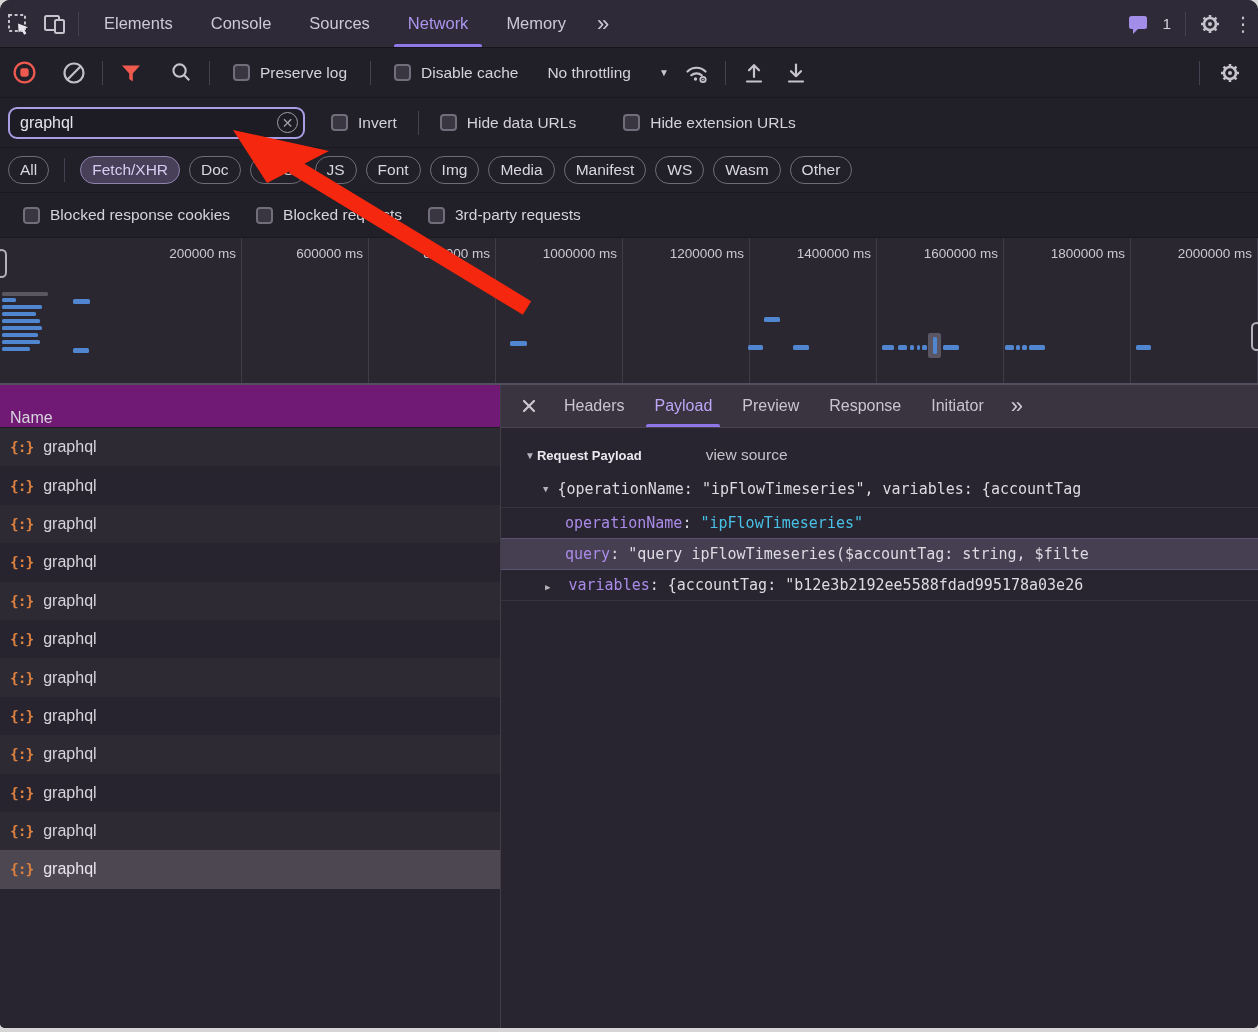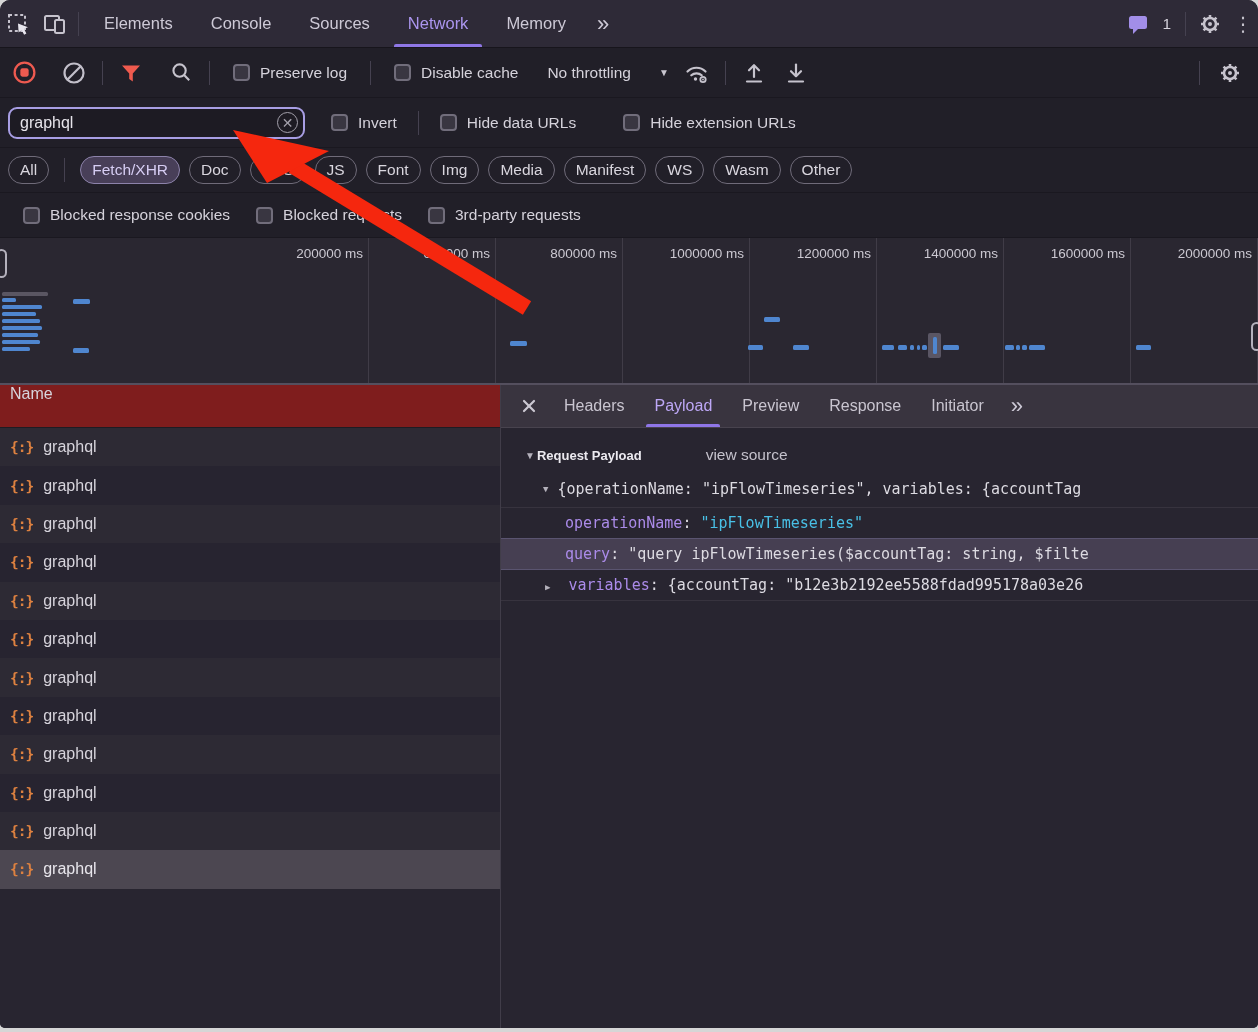--- a/index.html
+++ b/index.html
@@ -47,21 +47,21 @@
   .ov-cols{display:flex;height:100%;justify-content:flex-end;}
   .ov-col{width:127px;flex:none;border-right:1px solid #403c47;box-sizing:border-box;font-size:13.5px;color:#cbc8d1;
           text-align:right;padding:8px 5px 0 0;white-space:nowrap;}
   .ov-bar{position:absolute;border-radius:1.5px;}
   .ov-marker{position:absolute;background:#5a5664;border-radius:2px;}
   .ov-nub{position:absolute;width:11px;height:29px;border:2px solid #b4b1bc;border-radius:6px;box-sizing:border-box;background:#2a2731;}
 
   
   .main{display:flex;height:648px;}
   .left{width:500px;flex:none;border-right:1px solid #413d49;background:#282530;display:flex;flex-direction:column;}
-  .list-header{height:42px;flex:none;background:#7f1d1d;border-bottom:1px solid #1e1c23;display:flex;align-items:flex-start;
+  .list-header{height:42px;flex:none;background:#701a75;border-bottom:1px solid #1e1c23;display:flex;align-items:flex-end;
                padding-left:10px;font-size:16px;color:#d7d4dc;}
   .req-rows{flex:1;}
   .req-row{height:38.4px;display:flex;align-items:center;padding-left:10px;gap:10px;font-size:16px;color:#d7d4dc;box-sizing:border-box;}
   .req-row.odd{background:#2d2a34;}
   .req-row.even{background:#272430;}
   .req-row.sel{background:#4c4751;color:#e8e6ec;}
   .braces{font-family:"DejaVu Sans Mono",monospace;font-weight:bold;color:#dd8140;font-size:14.5px;letter-spacing:-1px;flex:none;}
 
   .right{flex:1;min-width:0;background:#282530;display:flex;flex-direction:column;overflow:hidden;}
   .dtabs{height:42px;flex:none;background:#39343f;border-bottom:1px solid #48434e;display:flex;align-items:center;}
@@ -283,20 +283,21 @@
 
   <div class="overview">
     <div class="ov-cols" id="ov-cols">
         <div class="ov-col"><span>200000 ms</span></div>
         <div class="ov-col"><span>600000 ms</span></div>
         <div class="ov-col"><span>800000 ms</span></div>
         <div class="ov-col"><span>1000000 ms</span></div>
         <div class="ov-col"><span>1200000 ms</span></div>
         <div class="ov-col"><span>1400000 ms</span></div>
         <div class="ov-col"><span>1600000 ms</span></div>
+        <div class="ov-col"><span>1800000 ms</span></div>
         <div class="ov-col"><span>2000000 ms</span></div>
       </div>
     <div id="ov-bars">
         <div class="ov-bar" style="left: 2px; top: 54px; width: 46px; height: 4px; background: rgb(90, 86, 98);"></div>
         <div class="ov-bar" style="left: 2px; top: 60px; width: 14px; height: 4px; background: rgb(79, 134, 207);"></div>
         <div class="ov-bar" style="left: 2px; top: 67px; width: 40px; height: 4px; background: rgb(79, 134, 207);"></div>
         <div class="ov-bar" style="left: 2px; top: 74px; width: 34px; height: 4px; background: rgb(79, 134, 207);"></div>
         <div class="ov-bar" style="left: 2px; top: 81px; width: 38px; height: 4px; background: rgb(79, 134, 207);"></div>
         <div class="ov-bar" style="left: 2px; top: 88px; width: 40px; height: 4px; background: rgb(79, 134, 207);"></div>
         <div class="ov-bar" style="left: 2px; top: 95px; width: 36px; height: 4px; background: rgb(79, 134, 207);"></div>

